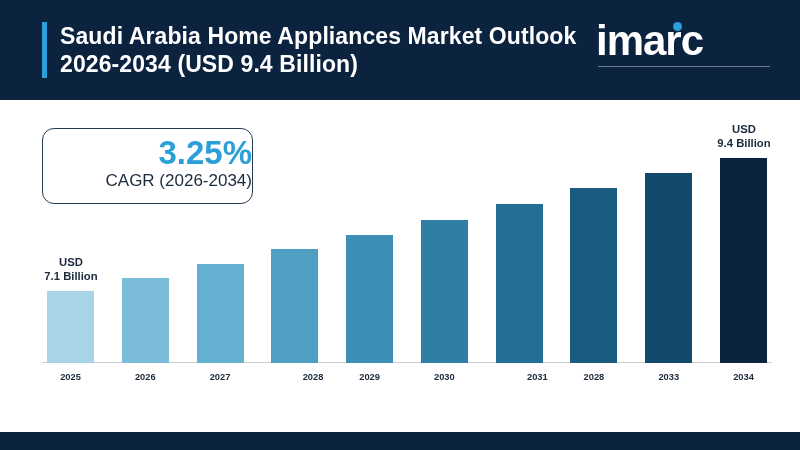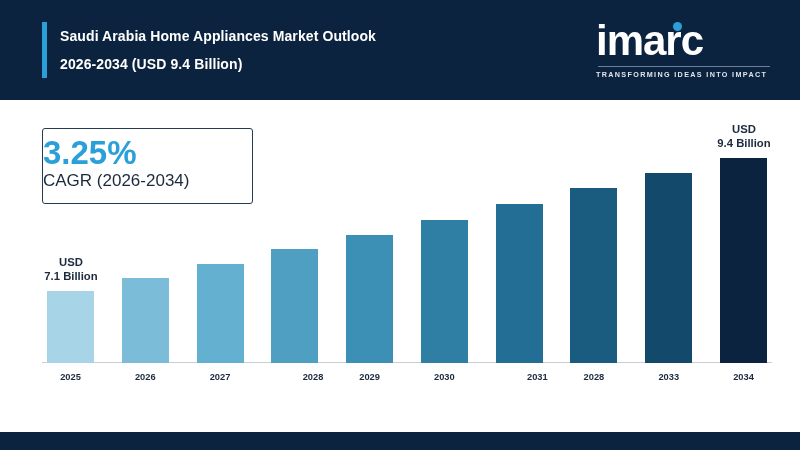--- a/index.html
+++ b/index.html
@@ -38,21 +38,21 @@
     width: 5px;
     height: 56px;
     background: #2a9fd8;
   }
   #header-title {
     position: absolute;
     left: 60px;
     top: 22px;
     width: 560px;
     color: #ffffff;
-    font-size: 14px;
+    font-size: 23px;
     font-weight: bold;
     line-height: 28px;
     letter-spacing: 0.1px;
   }
   #header-title .line2 { display: block; }
 
   
   #logo {
     position: absolute;
     right: 28px;
@@ -92,24 +92,24 @@
   }
 
   
   #cagr-box {
     position: absolute;
     left: 42px;
     top: 128px;
     width: 211px;
     height: 76px;
     border: 1.6px solid #243b53;
-    border-radius: 3px;
+    border-radius: 12px;
     background: #ffffff;
     box-sizing: border-box;
-    text-align: left;
+    text-align: right;
   }
   #cagr-value {
     margin-top: 5px;
     font-size: 33px;
     font-weight: bold;
     color: #2a9fd8;
     line-height: 37px;
   }
   #cagr-label {
     font-size: 17px;
@@ -192,21 +192,20 @@
       <span>Saudi Arabia Home Appliances Market Outlook</span>
       <span class="line2">2026-2034 (USD 9.4 Billion)</span>
     </div>
 
     <div id="logo">
       <div id="logo-word">
         <span>imarc</span>
         <span class="dot"></span>
       </div>
       <div id="logo-rule"></div>
-      <div id="logo-tag">TRANSFORMING IDEAS INTO IMPACT</div>
     </div>
   </div>
 
   <div id="cagr-box">
     <div id="cagr-value">3.25%</div>
     <div id="cagr-label">CAGR (2026-2034)</div>
   </div>
 
   <div id="chart">
     <div id="plot">

